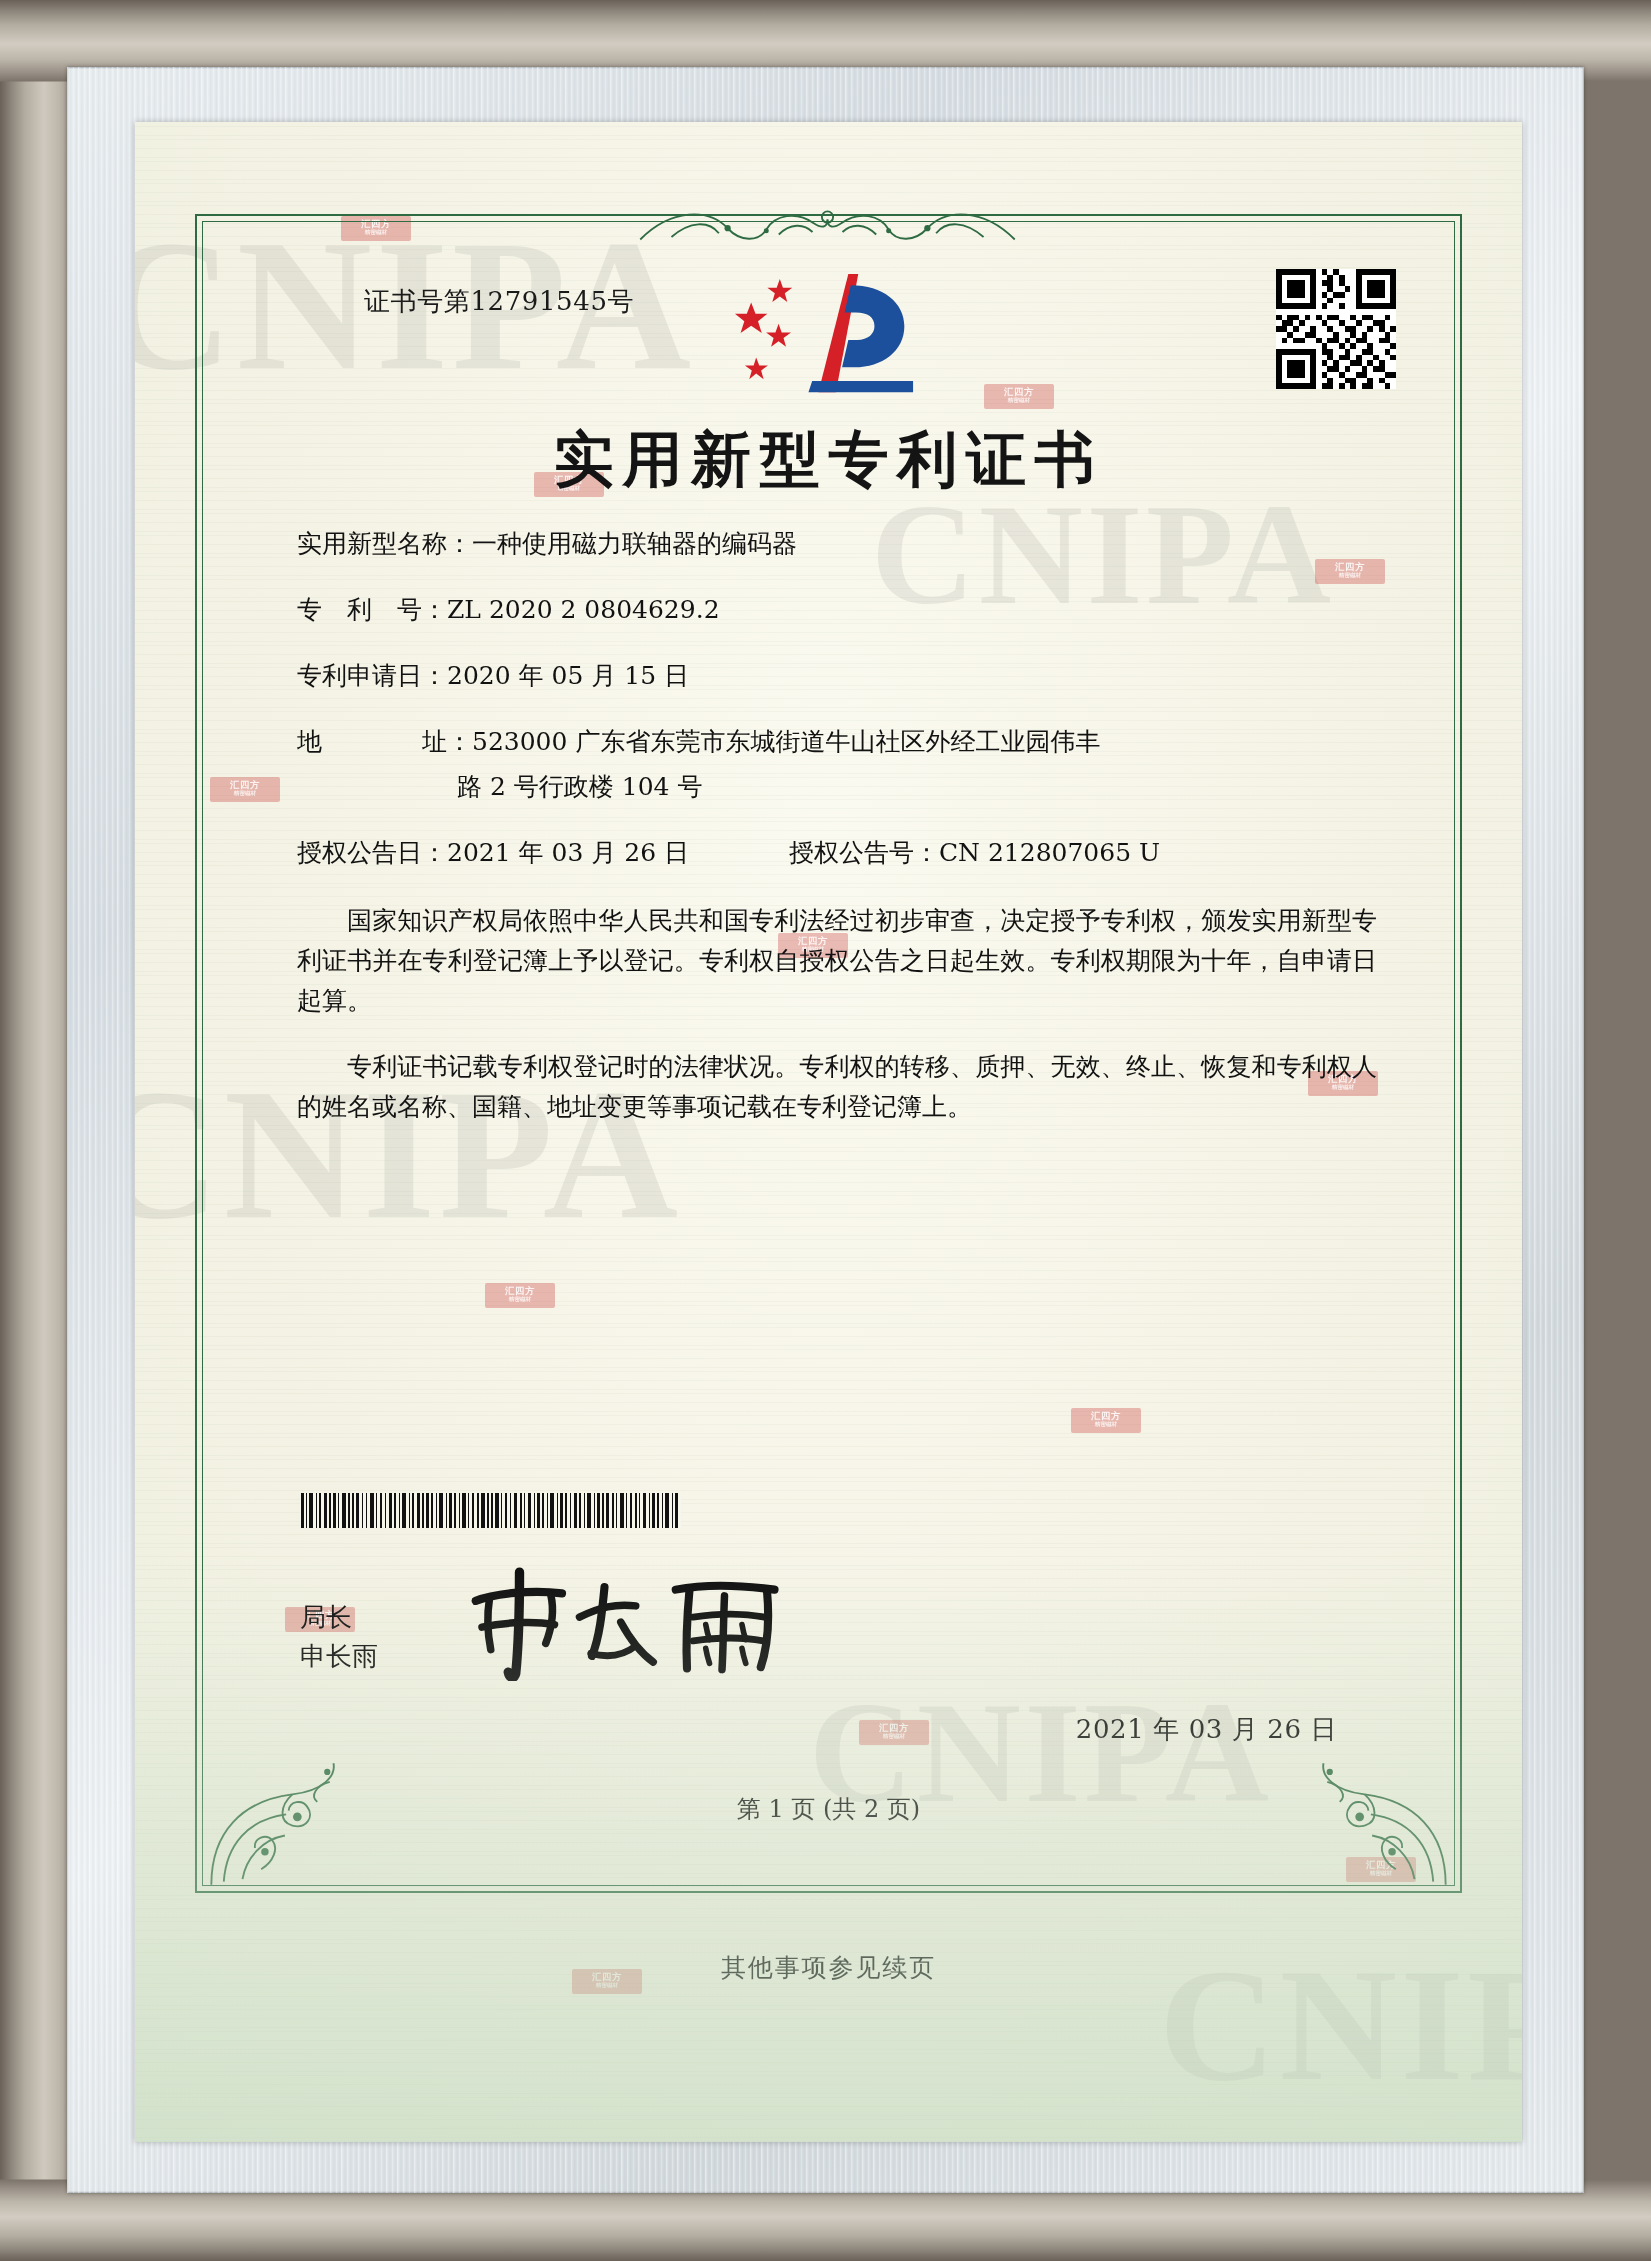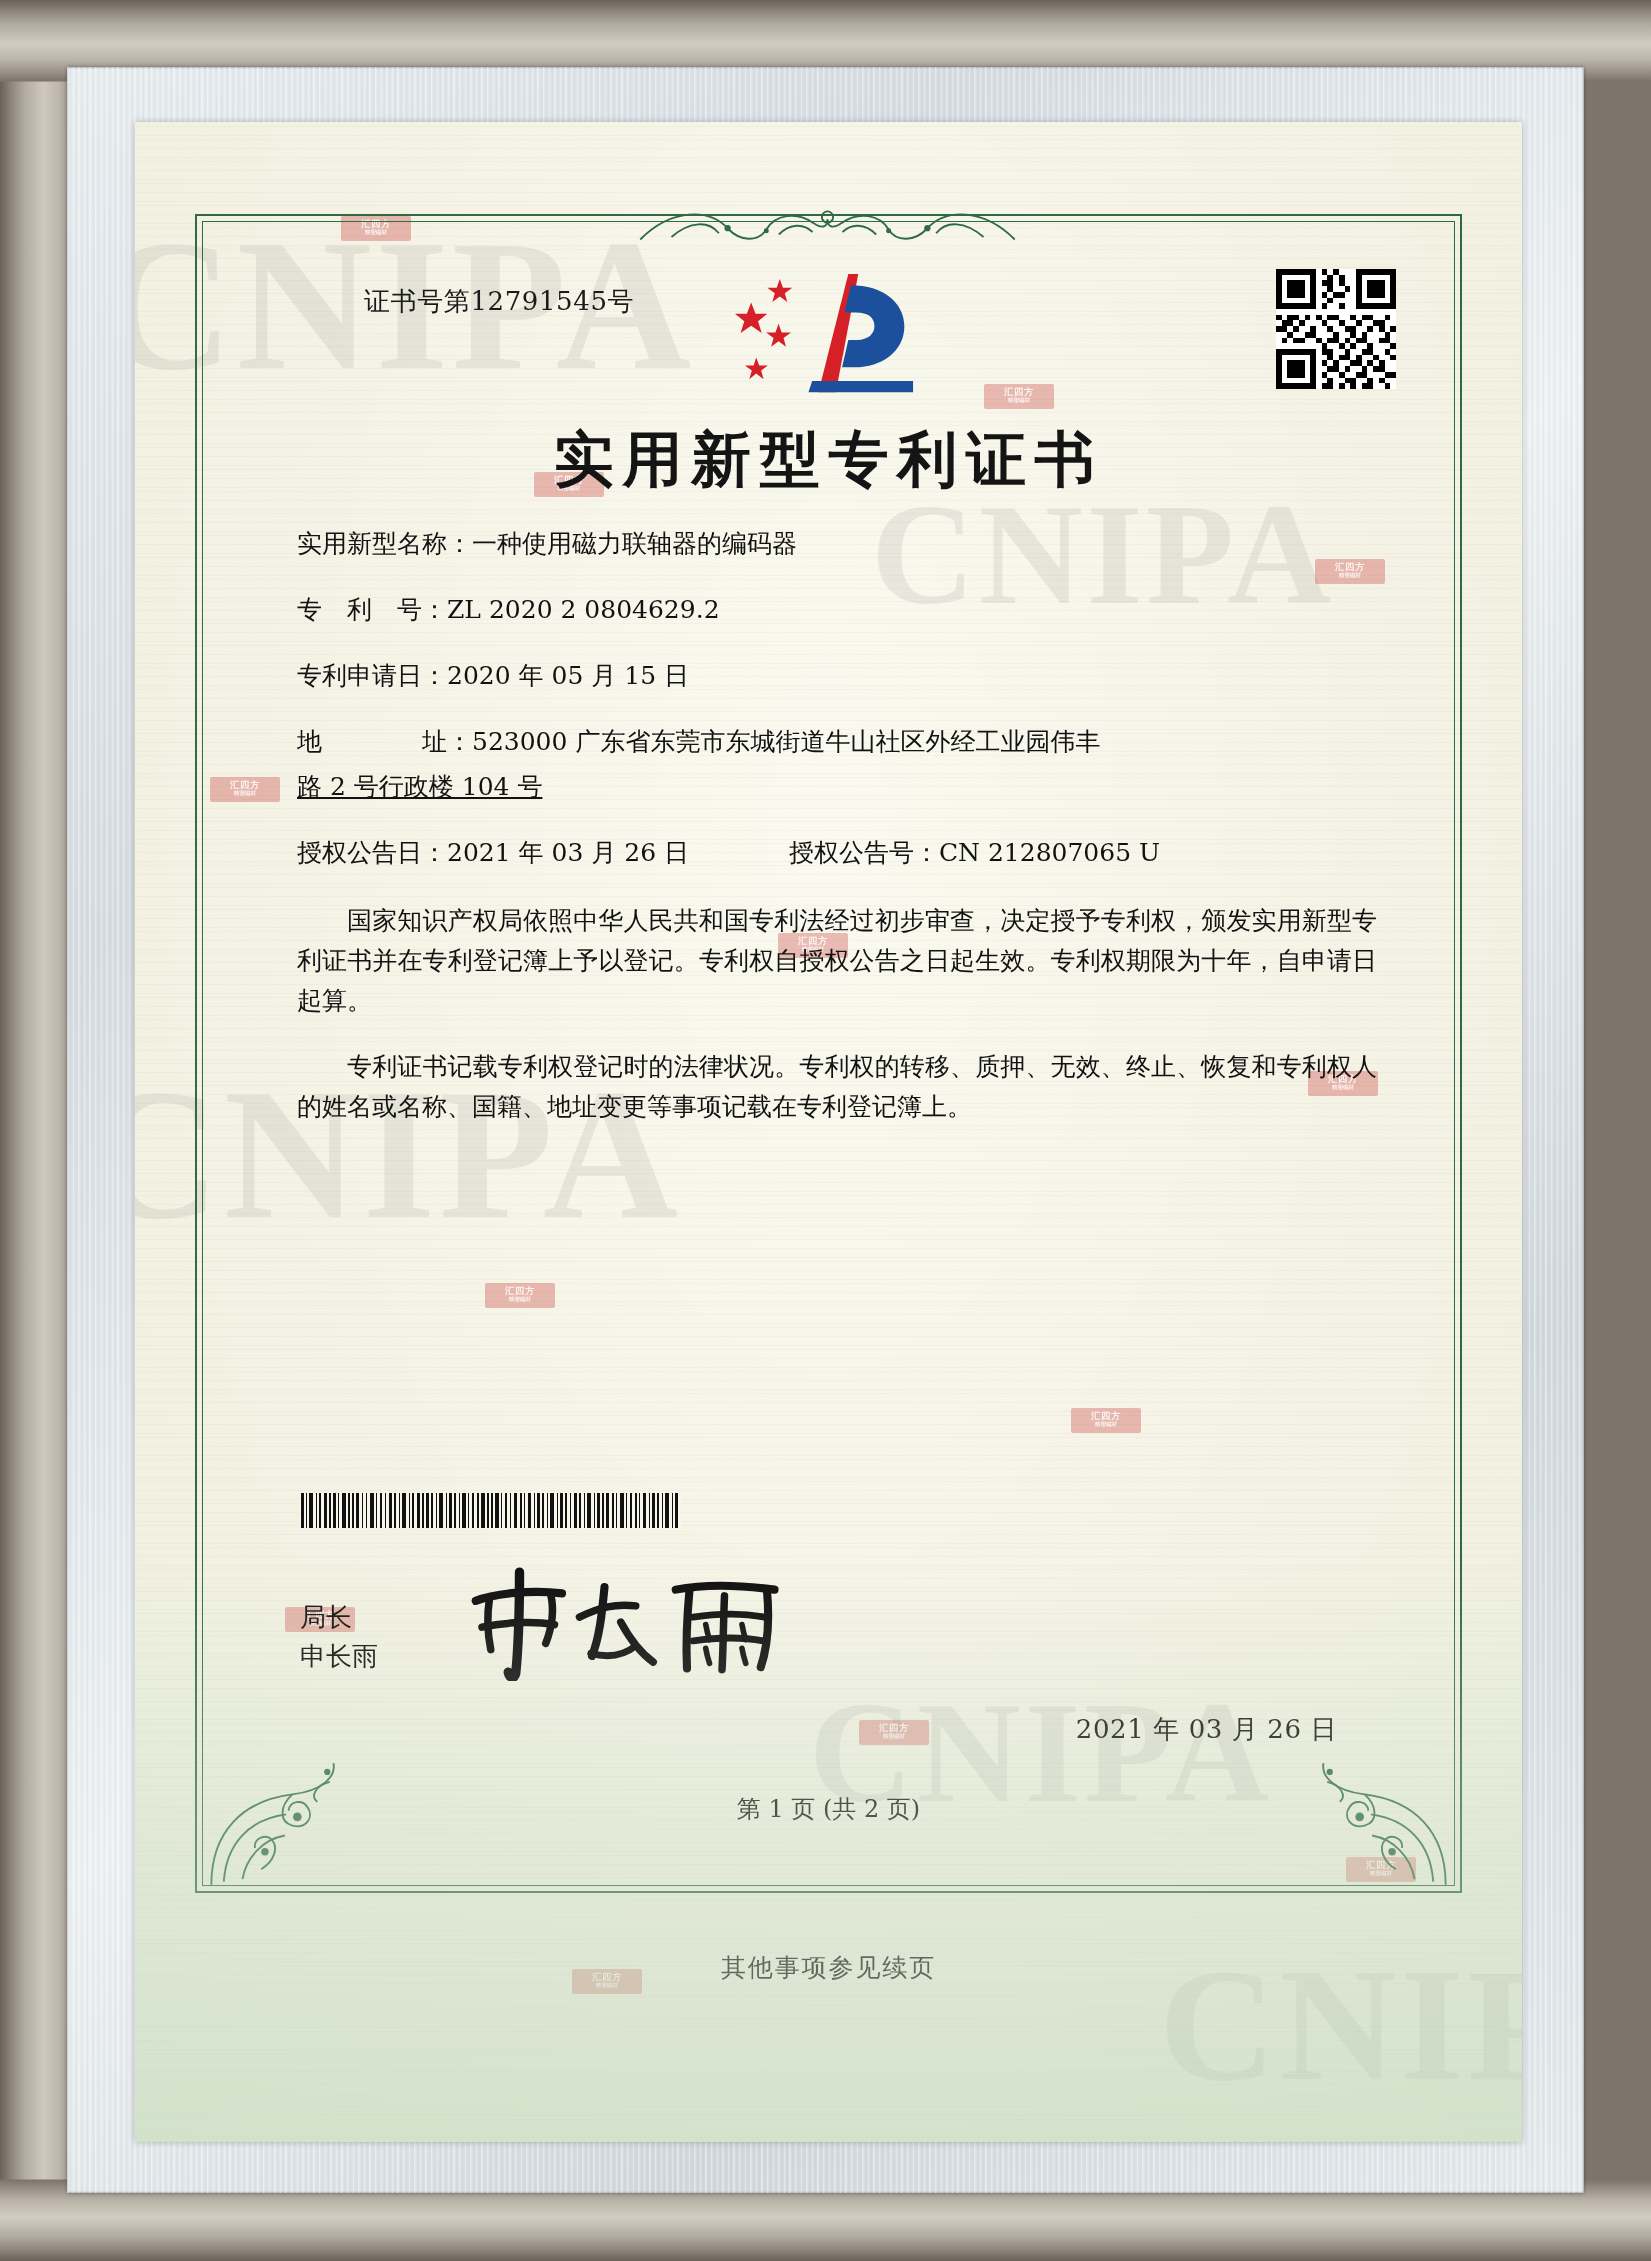--- a/index.html
+++ b/index.html
@@ -187,21 +187,21 @@
   }
   .row {
     font-size: 25px;
     line-height: 36px;
     margin-bottom: 30px;
     white-space: nowrap;
   }
   .row .lbl { letter-spacing: 0px; }
   .row .val { letter-spacing: 0px; }
   .row.addr { white-space: normal; }
-  .row.addr .val2 { display: block; margin-top: 8.7px; text-decoration: underline; }
+  .row.addr .val2 { display: block; margin-left: 160px; margin-top: 8.7px; }
   .row.two-col { display: flex; }
   .row.two-col .col2 { margin-left: 100px; }
 
   .para {
     font-size: 25px;
     line-height: 40px;
     text-indent: 50px;
     margin-top: 26px;
     letter-spacing: 0px;
     text-align: justify;

